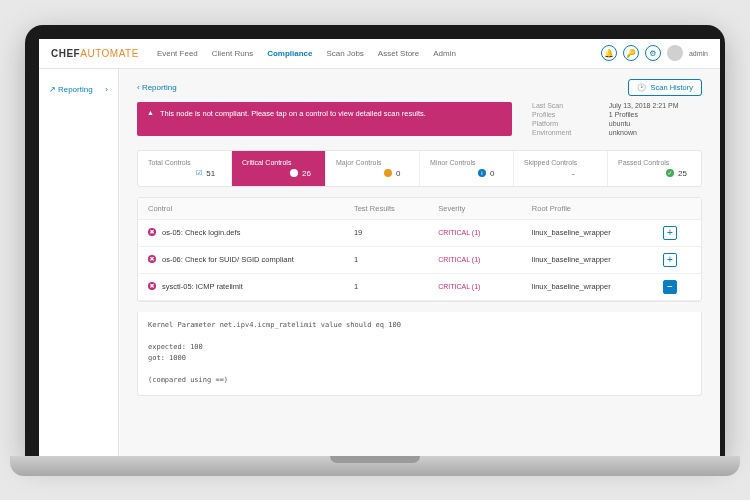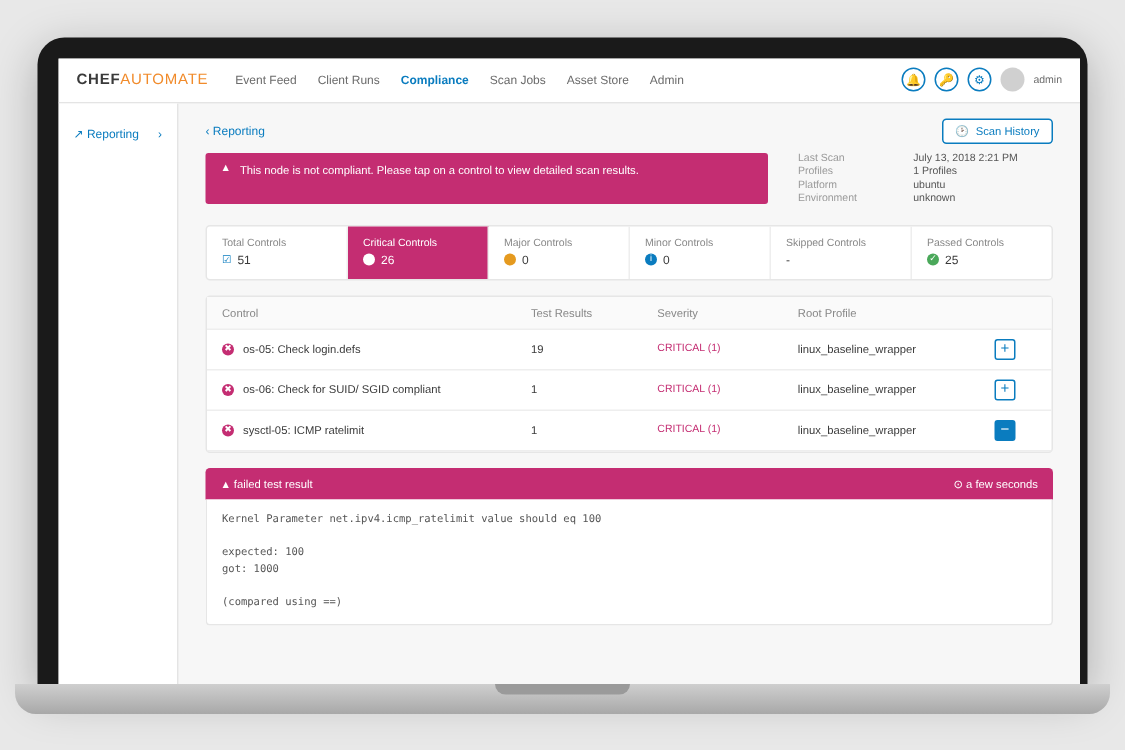--- a/index.html
+++ b/index.html
@@ -112,21 +112,21 @@
 
 .stats {
   background: #fff; border: 1px solid #e6e6e6; border-radius: 3px;
   display: flex; margin-bottom: 10px;
 }
 .stat {
   flex: 1; padding: 8px 10px; border-right: 1px solid #eee;
 }
 .stat:last-child { border-right: none; }
 .stat .label { font-size: 7px; color: #888; margin-bottom: 3px; }
-.stat .row { display: flex; align-items: center; gap: 4px; font-size: 8px; }
+.stat .row { display: flex; align-items: center; gap: 4px; font-size: 8px; margin-left: 48px; }
 .stat.active { background: #c42d72; color: #fff; }
 .stat.active .label { color: #fff; }
 .dot { width: 8px; height: 8px; border-radius: 50%; display:inline-block; font-size:6px; line-height:8px; text-align:center; color:#fff; }
 .dot.red { background: #c42d72; }
 .dot.or { background: #e59a1f; }
 .dot.bl { background: #0a7cbf; }
 .dot.gr { background: #4aa85a; }
 .dot.wh { background: #fff; }
 .chk { color:#0a7cbf; font-size:7px; }
 
@@ -136,21 +136,21 @@
 }
 .thead, .trow {
   display: grid;
   grid-template-columns: 2.2fr 0.9fr 1fr 1.4fr 0.3fr;
   align-items: center;
   padding: 6px 10px;
   border-bottom: 1px solid #eee;
   font-size: 7.5px;
 }
 .thead { color: #888; background: #fafafa; }
-.trow .ctl { display: flex; gap: 6px; align-items: center; }
+.trow .ctl { display: flex; gap: 6px; }
 .sev-crit { color: #c42d72; font-size: 7px; }
 .sqr-btn {
   width: 14px; height: 14px; border: 1px solid #0a7cbf;
   color: #0a7cbf; border-radius: 2px; display:flex;
   align-items:center; justify-content:center; font-size:10px;
   cursor:pointer; background:#fff;
 }
 .sqr-btn.filled { background: #0a7cbf; color: #fff; }
 
 .view-src {
@@ -320,24 +320,20 @@
                 </span>
             <span>1</span>
             <span class="sev-crit">CRITICAL (1)</span>
             <span>linux_baseline_wrapper</span>
             <span class="sqr-btn filled">−</span>
           </div>
         </div>
 
 
         <div>
-          <div class="fail-hdr">
-            <span class="l">failed test result</span>
-            <span>⊙ <span>a few seconds</span></span>
-          </div>
           <div class="fail-body"><span>Kernel Parameter net.ipv4.icmp_ratelimit value should eq 100</span>
 
 <span>expected: 100
      got: 1000
 
 (compared using ==)</span></div>
         </div>
 
       </main>
     </div>

